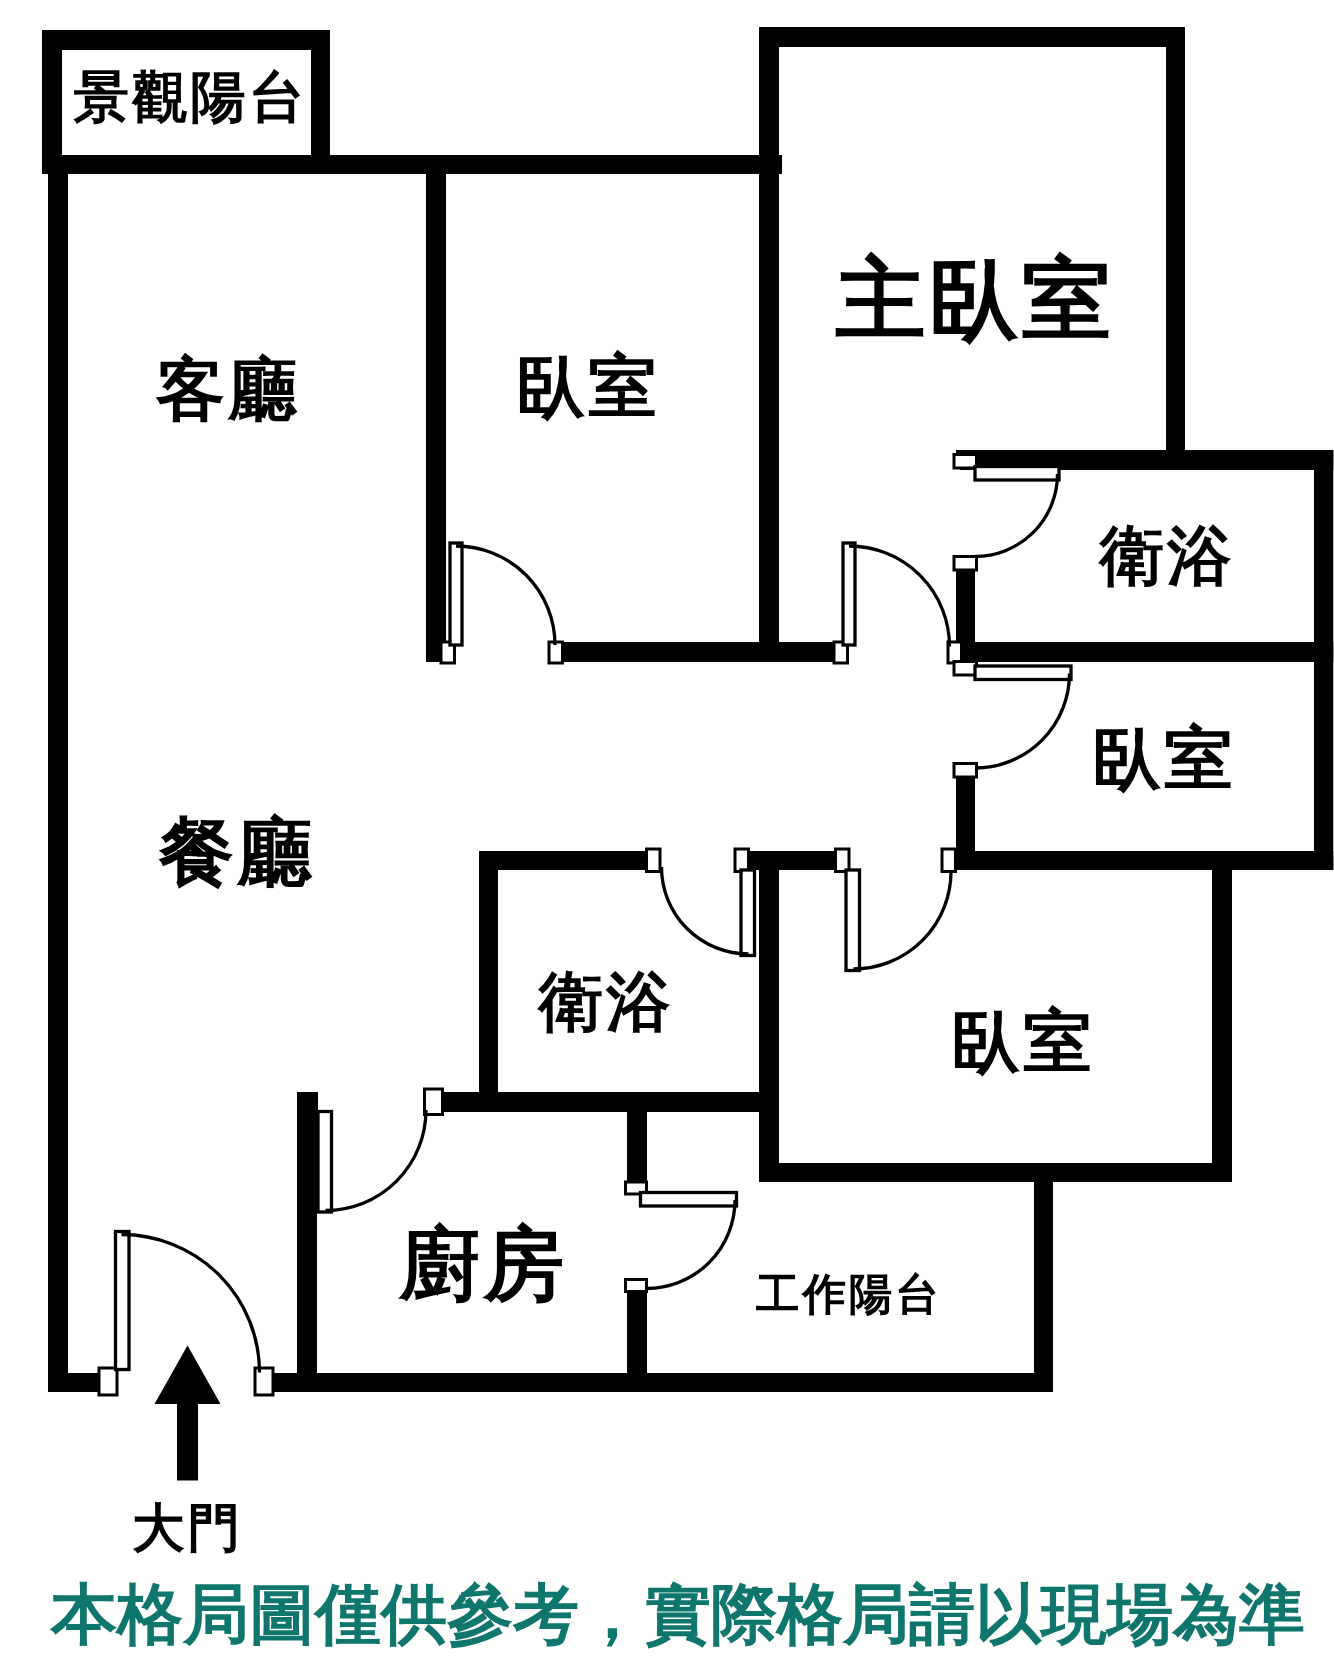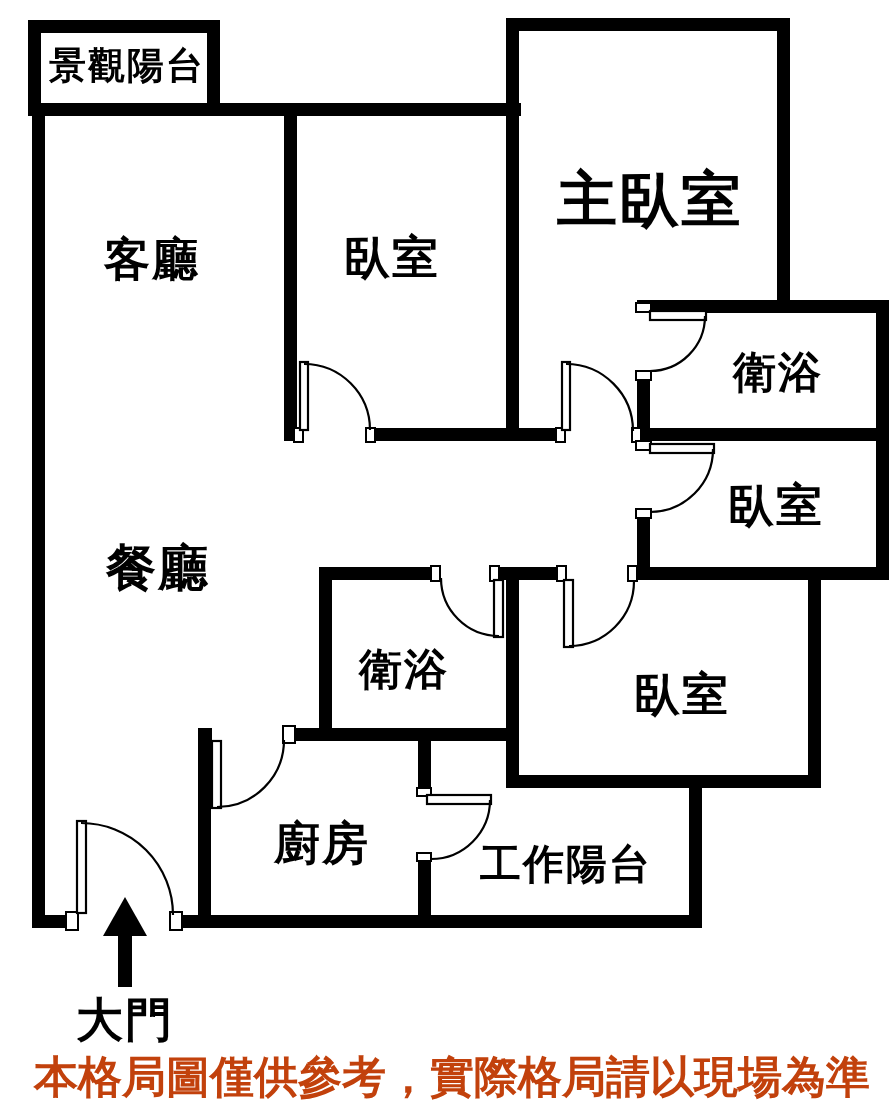--- a/index.html
+++ b/index.html
@@ -8,21 +8,21 @@
     font-family:"Liberation Sans","DejaVu Sans",sans-serif;overflow:hidden;
   }
   .plan-svg{position:absolute;left:0;top:0;}
   .label{
     position:absolute;transform:translate(-50%,-50%);
     font-weight:bold;color:#000;white-space:nowrap;line-height:1;
     letter-spacing:2px;
   }
   .caption{
     position:absolute;transform:translate(-50%,-50%);
-    font-weight:bold;color:#c2410c;white-space:nowrap;line-height:1;
+    font-weight:bold;color:#0f766e;white-space:nowrap;line-height:1;
   }
 </style>
 </head>
 <body>
 
 <div class="canvas">
 
   <svg class="plan-svg" width="889" height="1109" viewBox="0 0 889 1109">
 
     <g fill="#000000" stroke="none" shape-rendering="crispEdges">
@@ -149,20 +149,20 @@
 
   <div class="label" style="left:127px;top:65px;font-size:37px;">景觀陽台</div>
   <div class="label" style="left:152px;top:259px;font-size:46px;">客廳</div>
   <div class="label" style="left:392px;top:257px;font-size:46px;">臥室</div>
   <div class="label" style="left:650px;top:200px;font-size:60px;">主臥室</div>
   <div class="label" style="left:778px;top:372px;font-size:43px;">衛浴</div>
   <div class="label" style="left:776px;top:505px;font-size:46px;">臥室</div>
   <div class="label" style="left:158px;top:568px;font-size:50px;">餐廳</div>
   <div class="label" style="left:404px;top:669px;font-size:43px;">衛浴</div>
   <div class="label" style="left:682px;top:694px;font-size:46px;">臥室</div>
-  <div class="label" style="left:322px;top:843px;font-size:46px;">廚房</div>
-  <div class="label" style="left:566px;top:864px;font-size:41px;">工作陽台</div>
+  <div class="label" style="left:322px;top:843px;font-size:54px;">廚房</div>
+  <div class="label" style="left:566px;top:864px;font-size:29px;">工作陽台</div>
 
-  <div class="label" style="left:125px;top:1019px;font-size:47px;">大門</div>
+  <div class="label" style="left:125px;top:1019px;font-size:35px;">大門</div>
 
   <div class="caption" style="left:452px;top:1077px;font-size:44px;">本格局圖僅供參考，實際格局請以現場為準</div>
 
 </div>
 
 </body></html>

